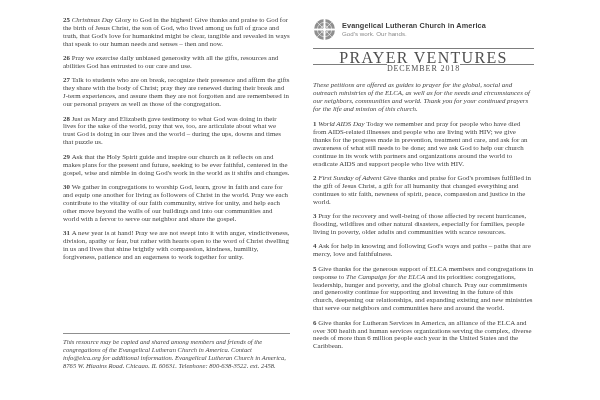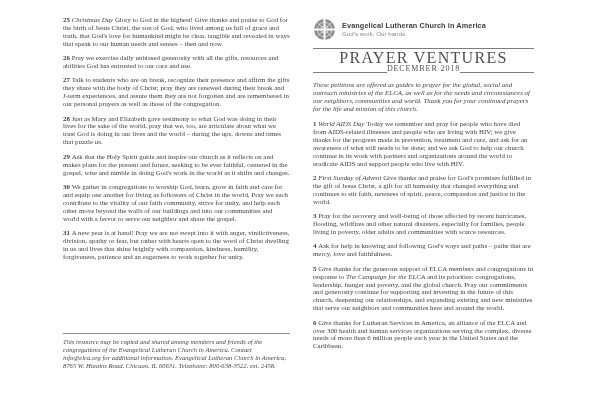--- a/index.html
+++ b/index.html
@@ -19,21 +19,21 @@
   .footer-text{margin:0;font-style:italic;font-size:6.6px;line-height:7.9px;color:#454545;}
   
   .logo-row{display:flex;align-items:center;gap:6px;margin:2px 0 7px 0;
     font-family:"Liberation Sans", sans-serif;}
   .logo-icon{flex:0 0 auto;display:block;}
   .org-name{font-weight:bold;font-size:7.3px;line-height:8.5px;color:#3d3d3d;letter-spacing:0.1px;}
   .tagline{font-size:6.2px;line-height:7.5px;color:#8a8a8a;}
   .title-rule{border-top:1px solid #7d7d7d;margin:0 0 3px 0;}
   .doc-title{margin:0;text-align:center;font-weight:normal;font-size:16px;
     letter-spacing:1.3px;color:#4f4f4f;line-height:11.5px;}
-  .subtitle-row{display:flex;align-items:flex-end;color:#4f4f4f;
+  .subtitle-row{display:flex;align-items:flex-start;color:#4f4f4f;
     font-size:8px;letter-spacing:0.9px;line-height:9.5px;}
   .dash-line{flex:1 1 auto;border-top:1px solid #7d7d7d;height:0;}
   .intro{margin:8px 0 7.5px 0;font-style:italic;font-size:6.9px;line-height:7.9px;color:#424242;}
 </style>
 </head>
 <body>
 
 <div class="sheet">
 
   <div class="col col-left">

